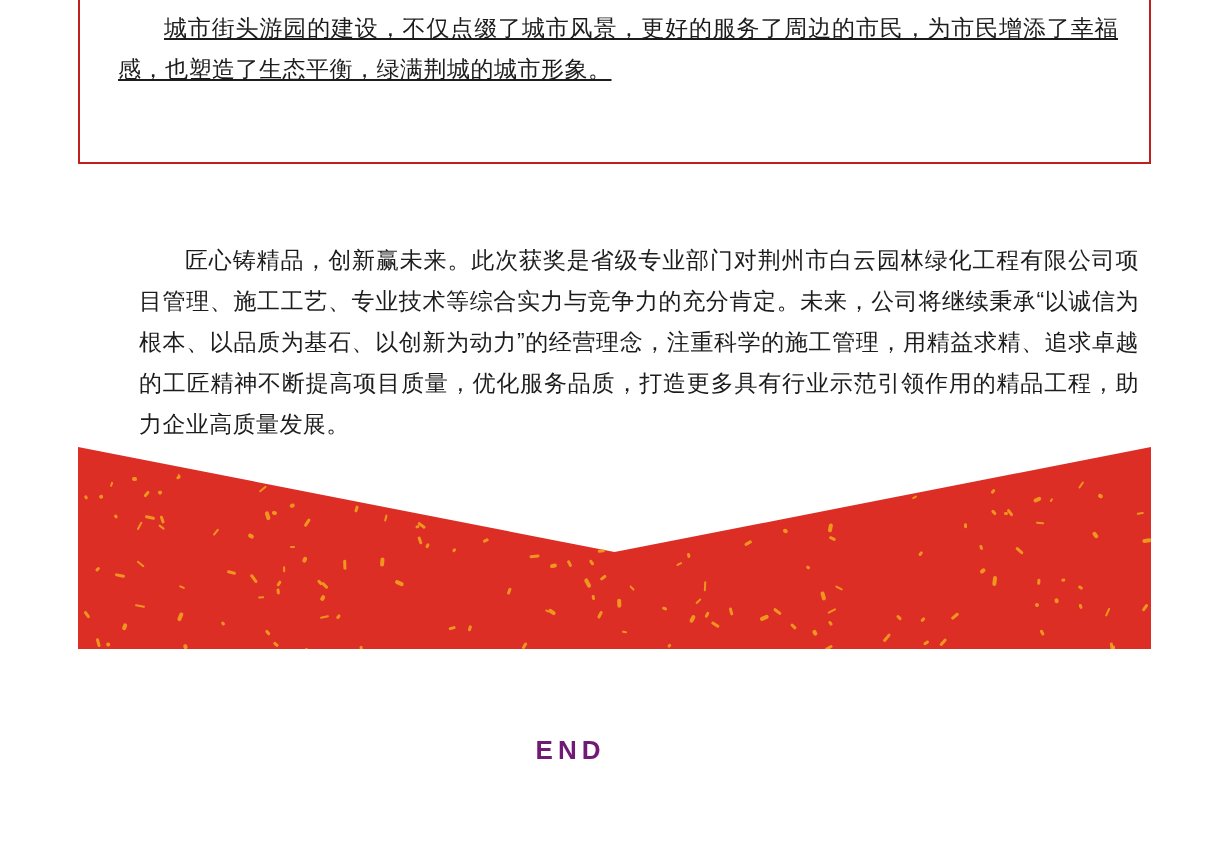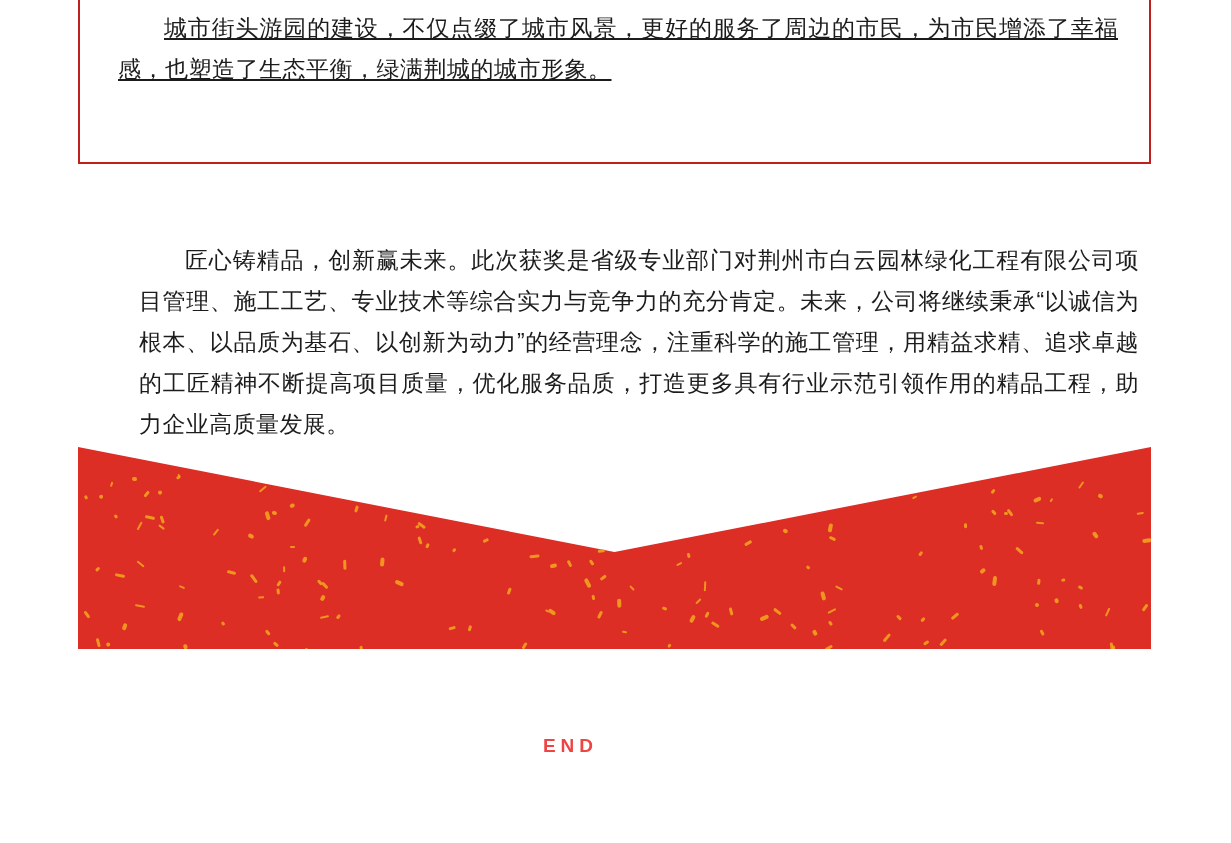--- a/index.html
+++ b/index.html
@@ -87,24 +87,24 @@
     opacity: .85;
   }
 
   
   .end-mark {
     position: absolute;
     left: 0;
     top: 735px;
     width: 1141px;
     text-align: center;
-    font-size: 19px;
+    font-size: 26px;
     font-weight: bold;
     letter-spacing: 5px;
-    color: #ef4444;
+    color: #701a75;
   }
 </style>
 </head>
 <body>
 
 <div class="page">
 
   <div class="quote-box">
     <div class="quote-text">城市街头游园的建设，不仅点缀了城市风景，更好的服务了周边的市民，为市民增添了幸福感，也塑造了生态平衡，绿满荆城的城市形象。</div>
   </div>

